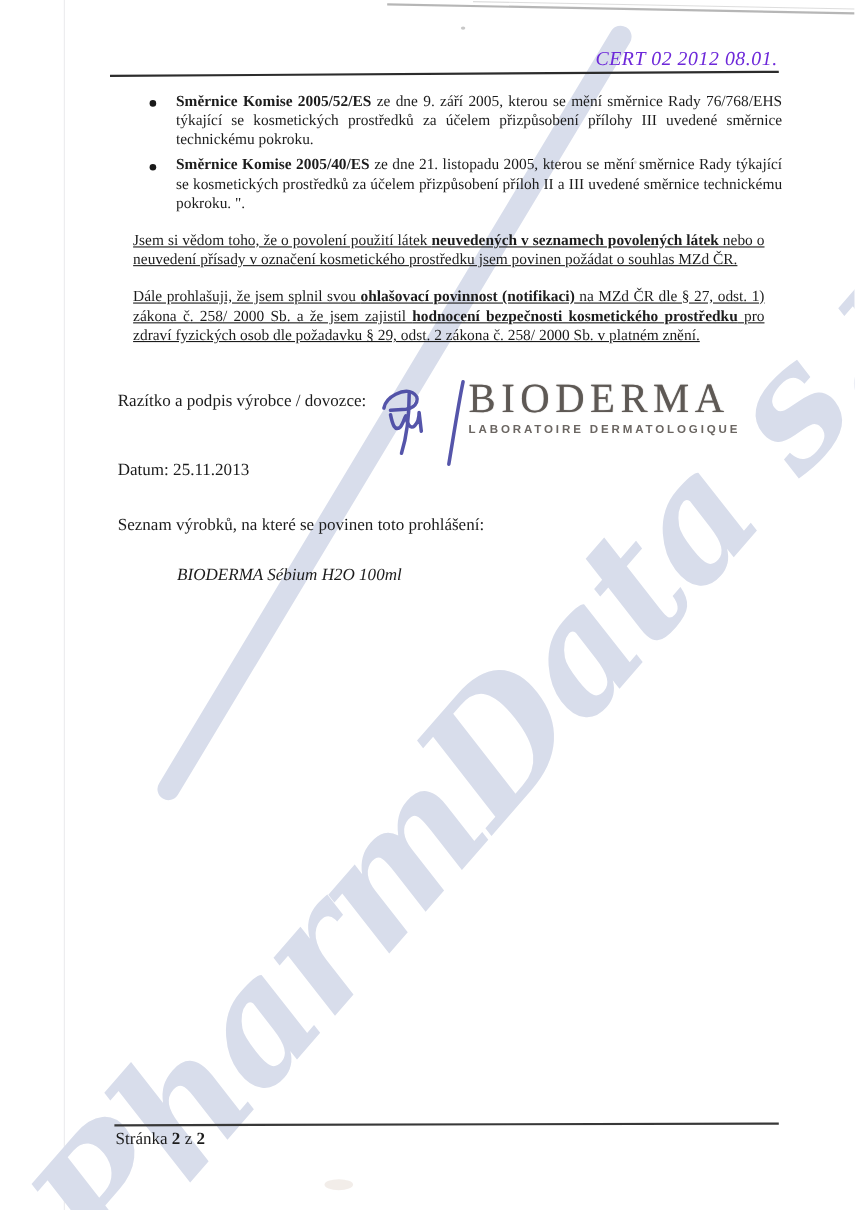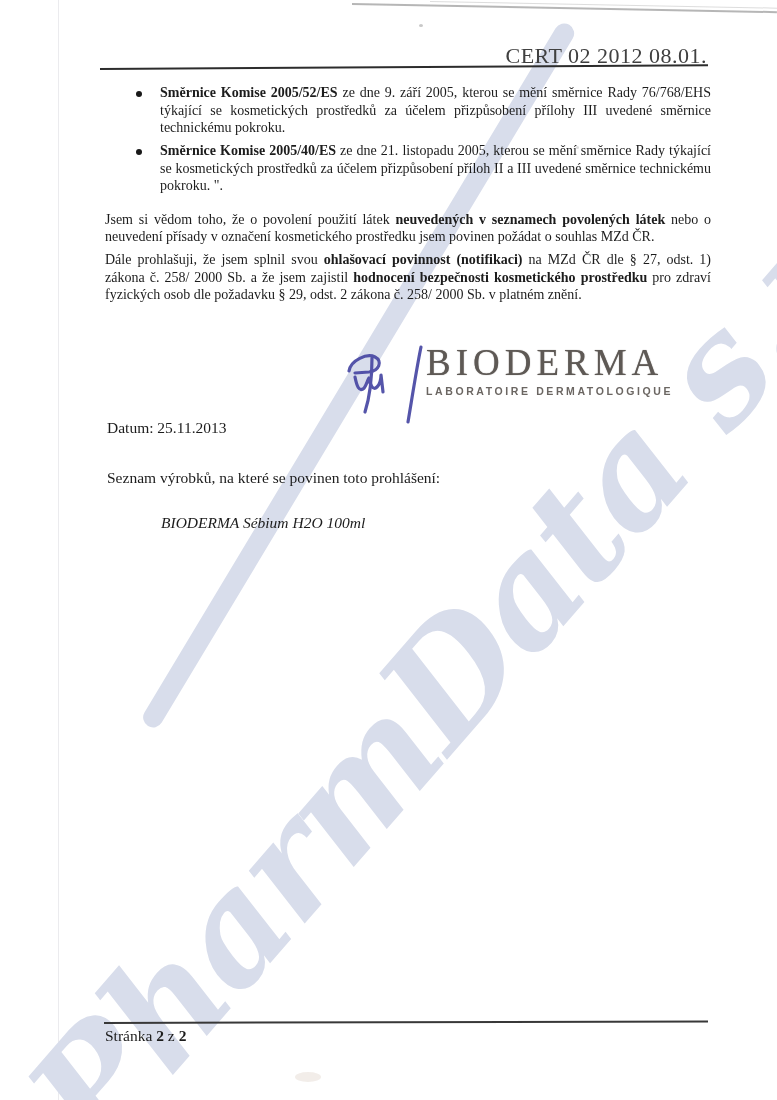--- a/index.html
+++ b/index.html
@@ -25,39 +25,39 @@
   }
   .wm-swash{
     position:absolute; left:148px; top:716px; width:818px; height:20px;
     border-radius:12px; transform:rotate(-59deg); transform-origin:left center;
     pointer-events:none;
   }
 
   
   .doc-code{
     position:absolute; top:43px; right:70px;
-    font-size:22px; letter-spacing:.5px; color:#404040;
+    font-style:italic; font-size:18px; letter-spacing:.5px; color:#6d28d9;
   }
   .header-rule{
     position:absolute; left:100px; top:68px; width:608px; height:2px;
     background:#2c2c2c; transform:rotate(-0.35deg); transform-origin:left center;
   }
 
   
   .content{position:absolute; left:105px; top:84px; width:606px; font-size:14px; line-height:1.26;}
   .bullets{margin:0; padding:0; list-style:none;}
   .bullets li{
     position:relative; padding-left:55px; margin-bottom:5px;
     text-align:justify;
   }
   .bullets li .dot{
     position:absolute; left:31px; top:7px; width:6px; height:6px;
     background:#191919; border-radius:50%;
   }
-  .para{margin:0; text-align:justify;}
+  .para{margin:16px; text-align:justify;text-decoration:underline;}
   .para1{margin-top:16px;}
   .para2{margin-top:5px;}
   .bseg{font-weight:bold;}
 
   .stamp-label{position:absolute; left:107px; top:356px; font-size:15.5px;}
 
   .signature{position:absolute; left:342px; top:342px; width:95px; height:90px;}
 
   .logo{position:absolute; left:426px; top:341px; width:260px;}
   .logo-name{
@@ -111,20 +111,21 @@
       </li>
       <li>
         <span class="dot"></span>
         <span><span class="bseg">Směrnice Komise 2005/40/ES</span><span> ze dne 21. listopadu 2005, kterou se mění směrnice Rady týkající se kosmetických prostředků za účelem přizpůsobení příloh II a III uvedené směrnice technickému pokroku. ".</span></span>
       </li>
     </ul>
     <p class="para para1"><span>Jsem si vědom toho, že o povolení použití látek </span><span class="bseg">neuvedených v seznamech povolených látek</span><span> nebo o neuvedení přísady v označení kosmetického prostředku jsem povinen požádat o souhlas MZd ČR.</span></p>
     <p class="para para2"><span>Dále prohlašuji, že jsem splnil svou </span><span class="bseg">ohlašovací povinnost (notifikaci)</span><span> na MZd ČR dle § 27, odst. 1) zákona č. 258/ 2000 Sb. a že jsem zajistil </span><span class="bseg">hodnocení bezpečnosti kosmetického prostředku</span><span> pro zdraví fyzických osob dle požadavku § 29, odst. 2 zákona č. 258/ 2000 Sb. v platném znění.</span></p>
   </div>
 
+  <div class="stamp-label">Razítko a podpis výrobce / dovozce:</div>
 
   <svg class="signature" viewBox="0 0 95 90" fill="none" stroke="#4747a3" stroke-width="3.2" stroke-linecap="round" stroke-linejoin="round" opacity="0.92">
     <path d="M7 29 C 9 18, 25 11, 33 15 C 41 19, 37 29, 27 30 L13 31"></path>
     <path d="M30 16 C 30 34, 28 54, 23 70"></path>
     <path d="M13 35 C 15 45, 17 49, 21 47 C 24 45, 25 39, 27 36 C 28 43, 31 49, 35 45 C 38 42, 39 36, 39 33 L41 50"></path>
     <path d="M79 5 C 75 24, 71 50, 66 80"></path>
   </svg>
 
   <div class="logo">
     <div class="logo-name">BIODERMA</div>

